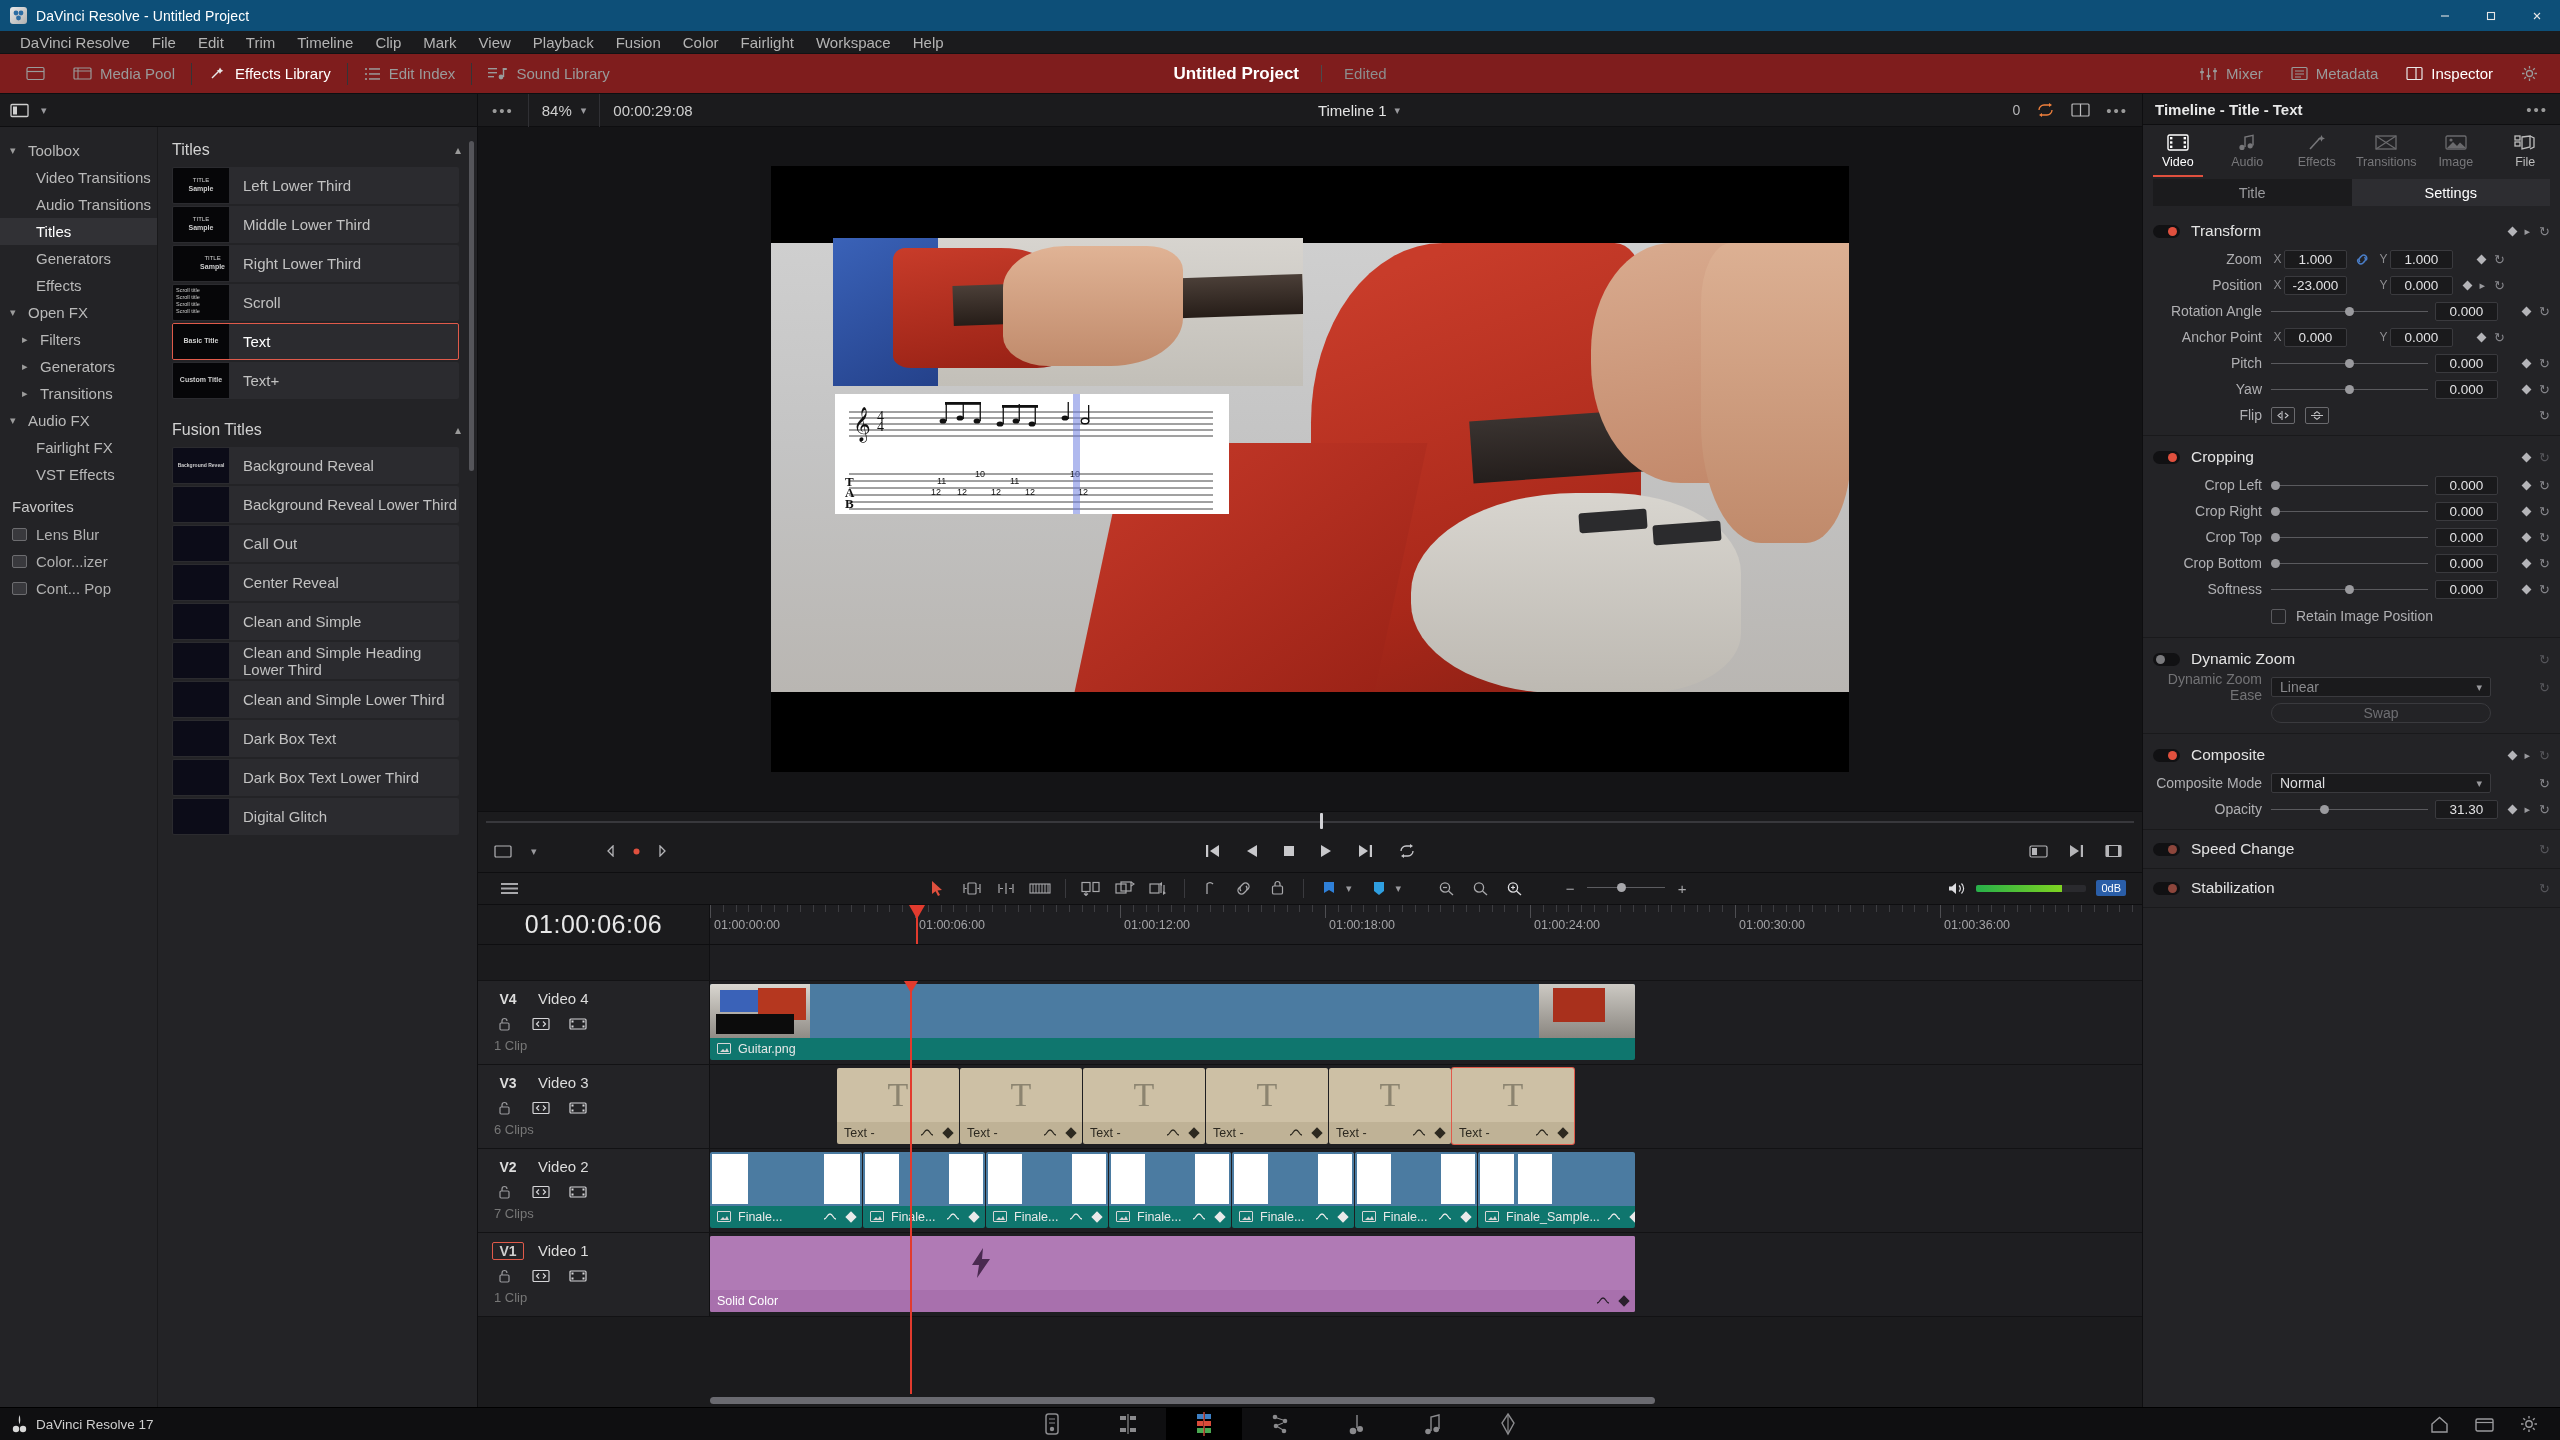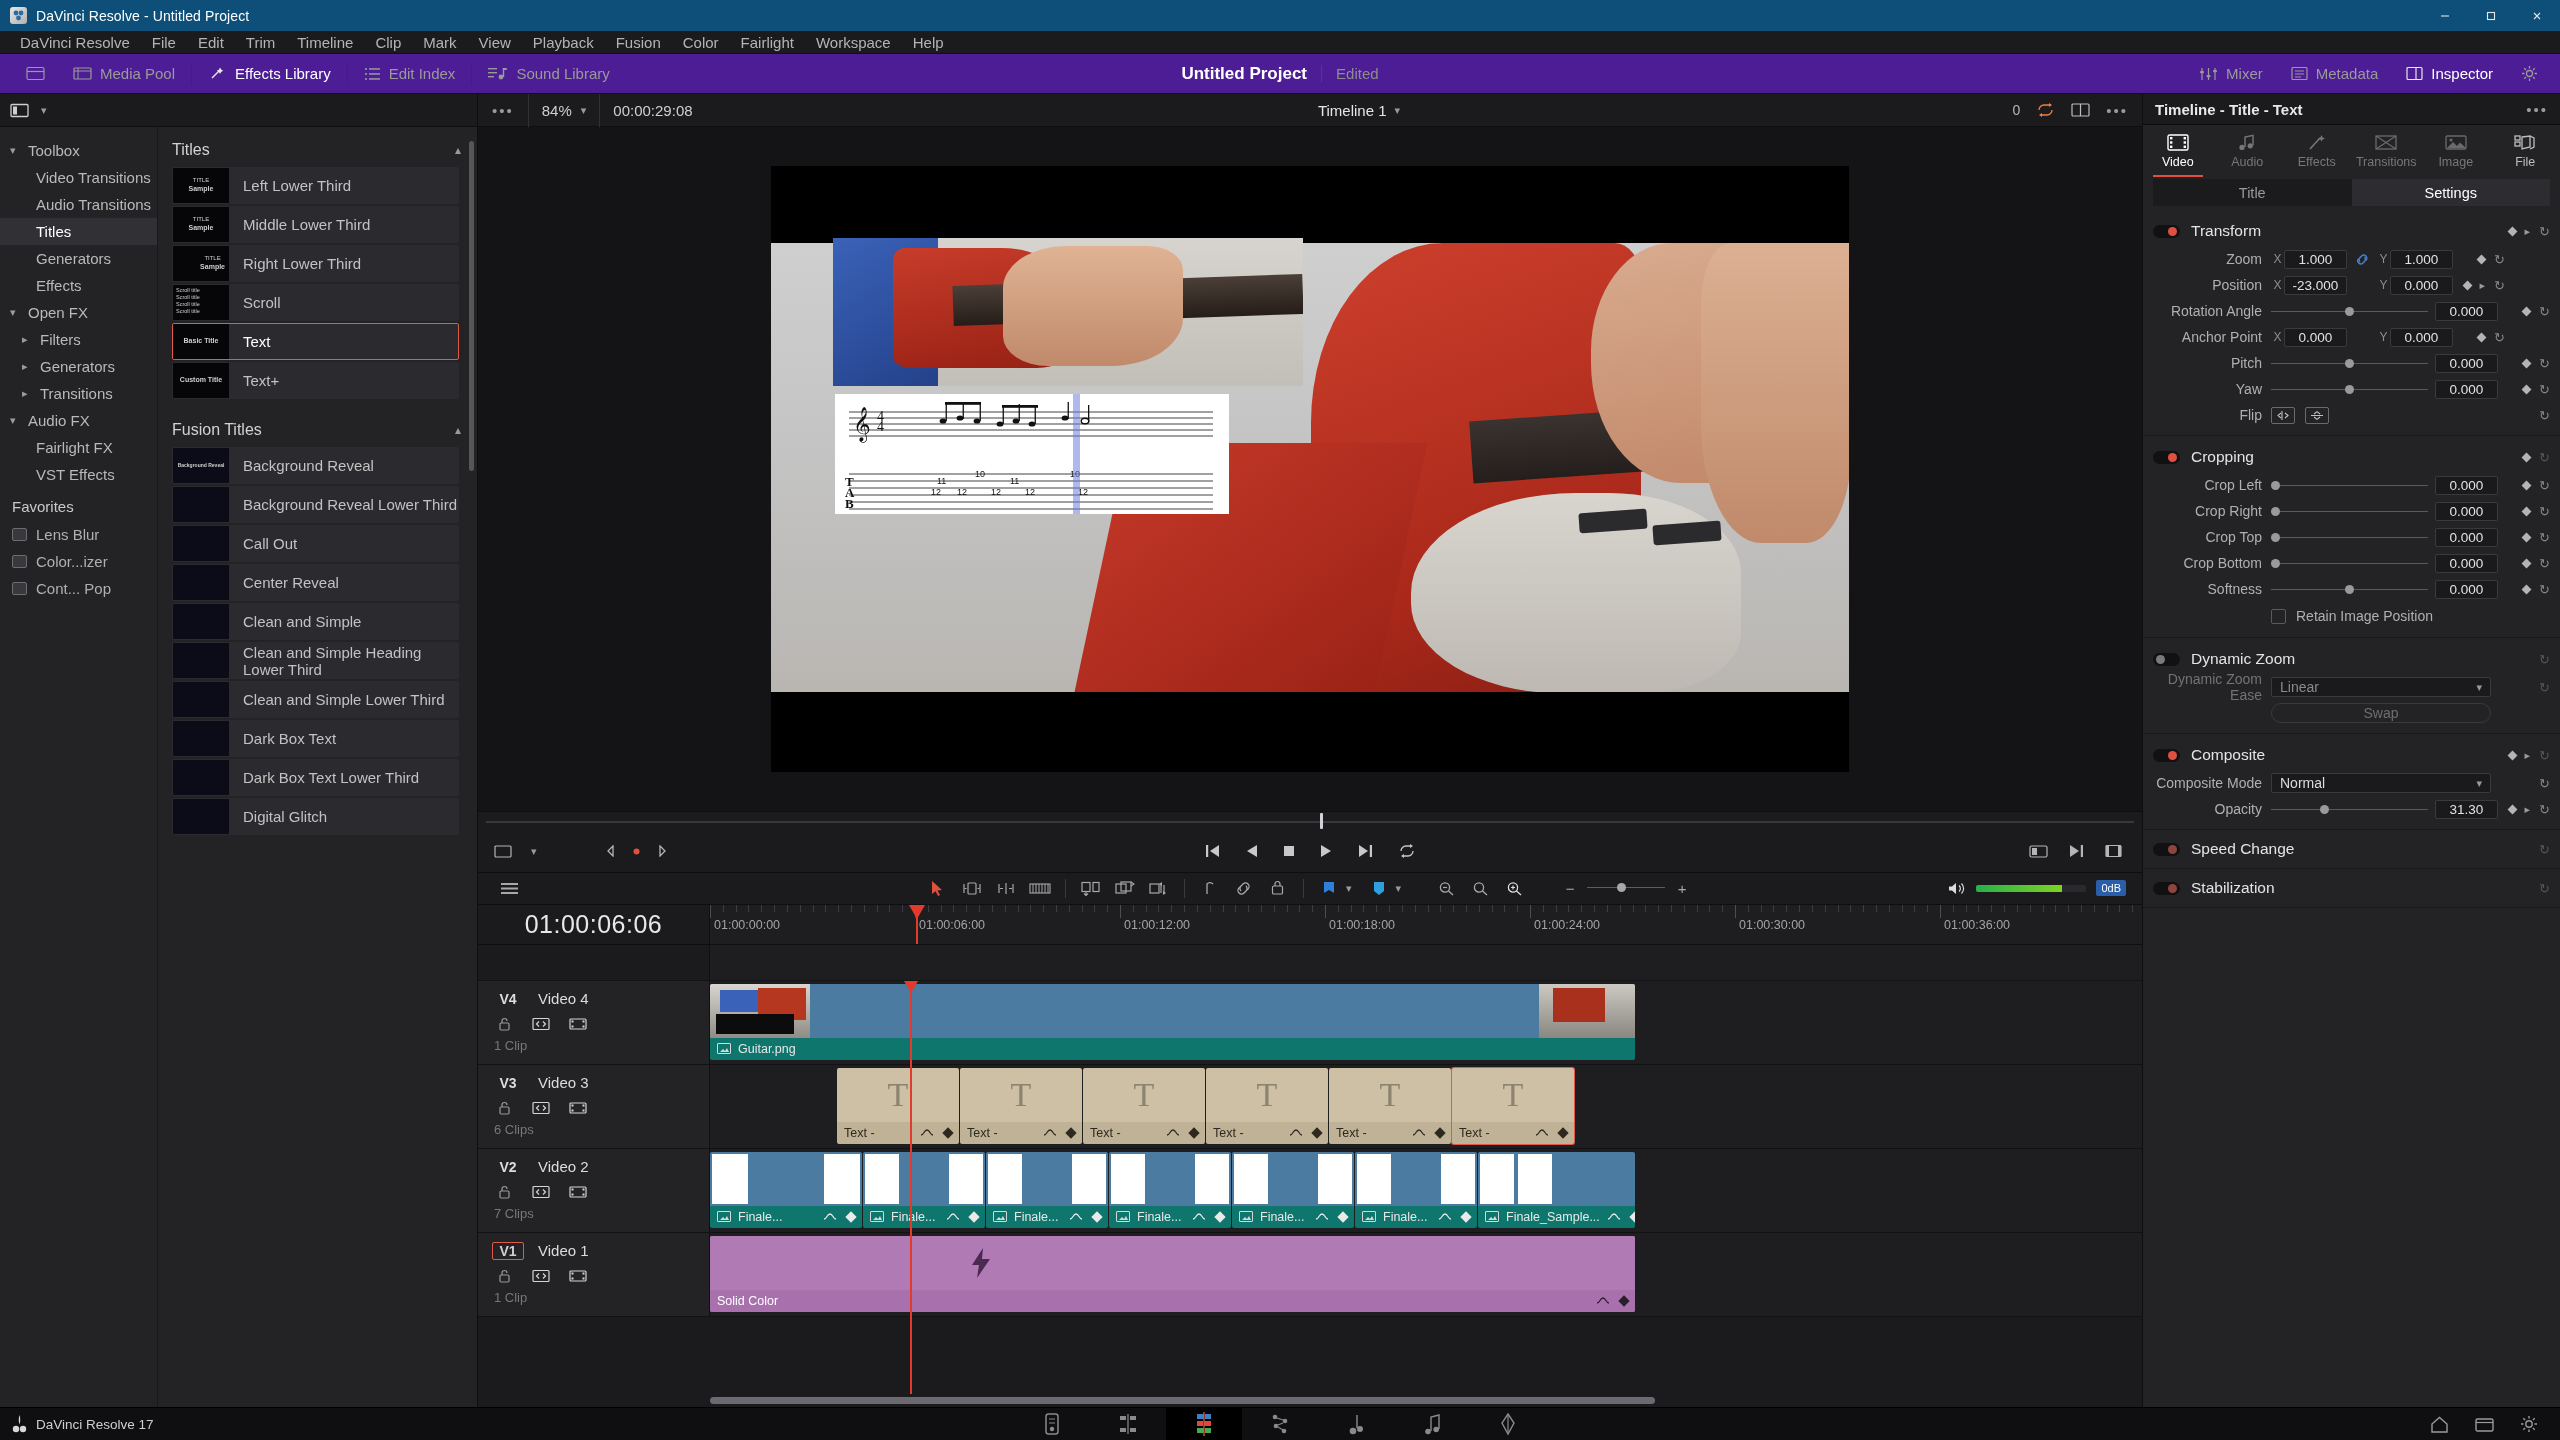--- a/index.html
+++ b/index.html
@@ -17,28 +17,28 @@
   .titlebar .tb-title { font-size:14px; color:#ffffff; letter-spacing:.1px; }
   .win-btns { position:absolute; right:0; top:0; height:31px; display:flex; }
   .win-btn { width:46px;height:31px;display:flex;align-items:center;justify-content:center;color:#e6e6e6; }
 
   
   .menubar { height:23px; background:#1b1b1d; display:flex; align-items:center; padding-left:9px;
      flex:0 0 23px; border-bottom:1px solid #121214; }
   .menubar .mi { font-size:15px; color:#b4b4b4; padding:0 11px; line-height:23px; white-space:nowrap; }
 
   
-  .toptool { height:40px; background:#4c1d95; display:flex; align-items:center;
+  .toptool { height:40px; background:#7f1d1d; display:flex; align-items:center;
      flex:0 0 40px; border-bottom:1px solid #0e0e10; position:relative; }
   .tt-left { display:flex; align-items:center; padding-left:12px; gap:0; }
   .tt-btn { display:flex; align-items:center; gap:8px; padding:0 14px; height:40px; font-size:15px; color:#9a9a9a; }
   .tt-btn.active { color:#ffffff; }
   .tt-sep { width:1px;height:22px;background:#343437;margin:0 2px; }
   .tt-center { position:absolute; left:0; right:0; text-align:center; pointer-events:none;
-      display:flex; align-items:center; justify-content:center; gap:14px;}
+      display:flex; align-items:center; justify-content:center; gap:22px;}
   .tt-proj { font-size:17px; font-weight:bold; color:#ffffff; }
   .tt-divider{ width:1px;height:17px;background:#4a4a4d;}
   .tt-edited { font-size:15px; color:#8d8d8d; }
   .tt-right { margin-left:auto; display:flex; align-items:center; padding-right:8px; }
 
   
   .main { flex:1 1 auto; display:flex; min-height:0; }
 
   
   .leftcol { width:478px; flex:0 0 478px; display:flex; flex-direction:column; background:#232326;

